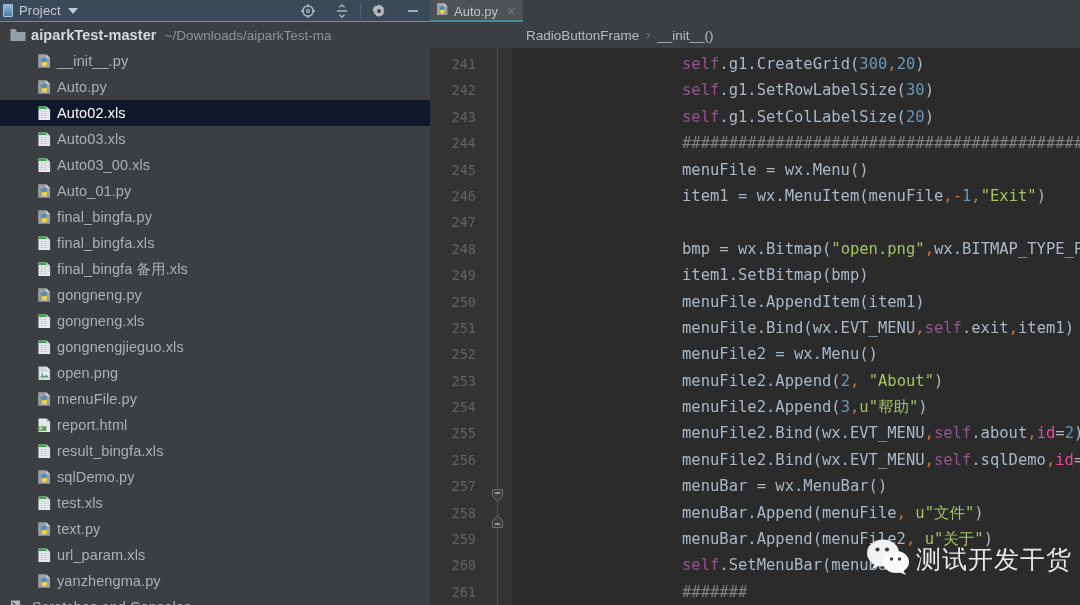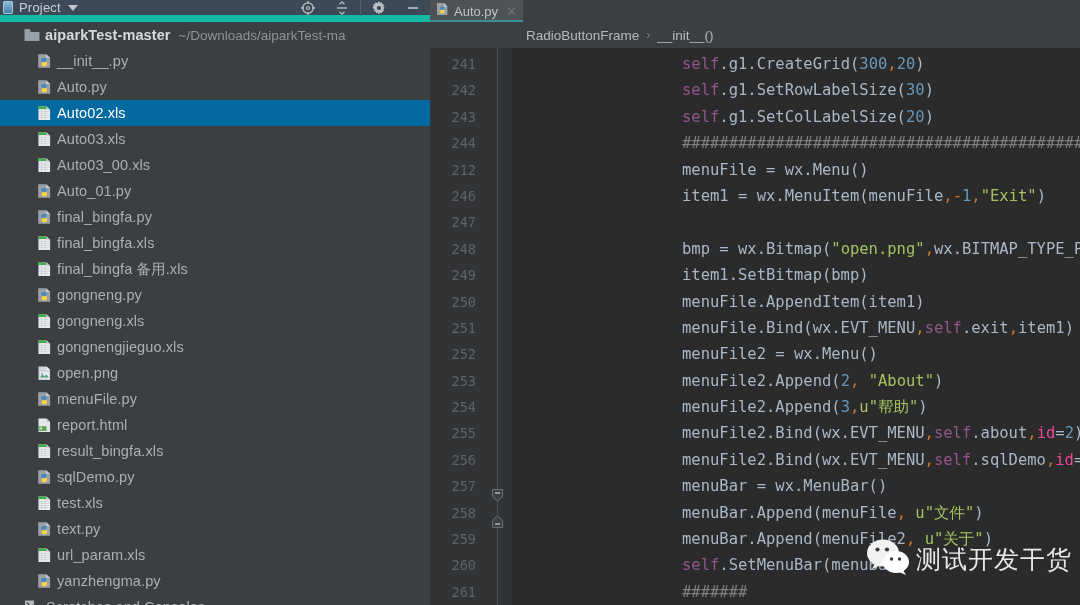--- a/index.html
+++ b/index.html
@@ -9,21 +9,21 @@
     font-family:"Liberation Sans", sans-serif;
     -webkit-font-smoothing:antialiased;
   }
   .app{position:relative;width:1080px;height:605px;display:flex;flex-direction:column;}
 
   
   .topstrip{display:flex;height:22px;flex:0 0 22px;}
   .proj-header{
     width:430px;flex:0 0 430px;background:#3c4a57;
     display:flex;align-items:center;position:relative;
-    border-bottom:7px solid #14b8a6;
+    border-bottom:1px solid #14b8a6;
   }
   .proj-badge{
     width:8px;height:11px;margin-left:3px;margin-right:6px;
     background:linear-gradient(180deg,#8fb8d8,#4a7fa8);
     border:1px solid #9fc4de;border-radius:1px;flex:0 0 8px;
   }
   .proj-label{color:#c7cdd2;font-size:13px;letter-spacing:.2px;}
   .proj-caret{
     margin-left:7px;width:0;height:0;
     border-left:5px solid transparent;border-right:5px solid transparent;
@@ -51,27 +51,27 @@
 
   
   .sidebar{
     width:430px;flex:0 0 430px;background:#3c3f41;overflow:hidden;
     position:relative;
   }
   .row{
     height:26px;display:flex;align-items:center;white-space:nowrap;
     padding-left:6px;box-sizing:border-box;
   }
-  .row.selected{background:#0369a1;}
+  .row.selected{background:#0f172a;}
   .row .ic{flex:0 0 auto;margin-right:5px;display:flex;align-items:center;}
   .row .nm{color:#a9b0b5;font-size:14.5px;letter-spacing:.1px;}
   .row.selected .nm{color:#ffffff;}
   .row .nm.root{color:#d6dadd;font-weight:bold;}
   .row .path{color:#8d9398;font-size:13.5px;margin-left:8px;}
-  .ind1{padding-left:24px;}
+  .ind1{padding-left:10px;}
   .ind2{padding-left:37px;}
 
   
   .editor{flex:1;min-width:0;background:#2b2b2b;display:flex;flex-direction:column;position:relative;}
   .breadcrumb{
     height:26px;flex:0 0 26px;background:#3c3f41;display:flex;align-items:center;
     padding-left:96px;box-sizing:border-box;
   }
   .bc-item{color:#b4babd;font-size:13.5px;}
   .bc-sep{color:#777d80;font-size:12px;margin:0 7px;}
@@ -462,21 +462,21 @@
         <span class="bc-sep">›</span>
         <span class="bc-item">__init__()</span>
       </div>
 
       <div class="codearea">
         <div class="gutter" id="gutter-host">
             <div>241</div>
             <div>242</div>
             <div>243</div>
             <div>244</div>
-            <div>212</div>
+            <div>245</div>
             <div>246</div>
             <div>247</div>
             <div>248</div>
             <div>249</div>
             <div>250</div>
             <div>251</div>
             <div>252</div>
             <div>253</div>
             <div>254</div>
             <div>255</div>

